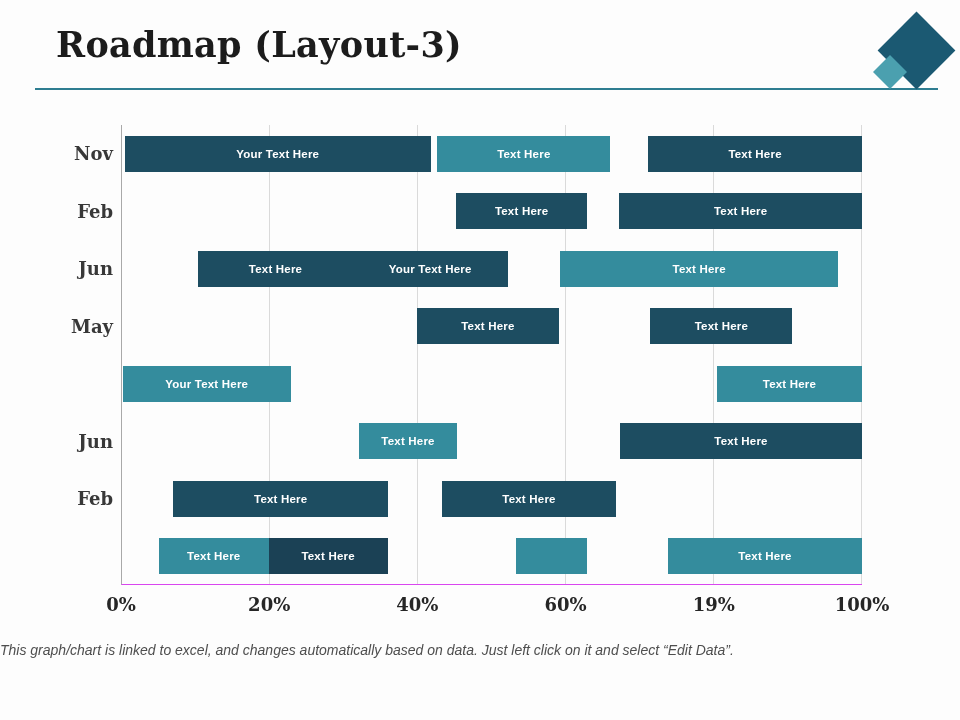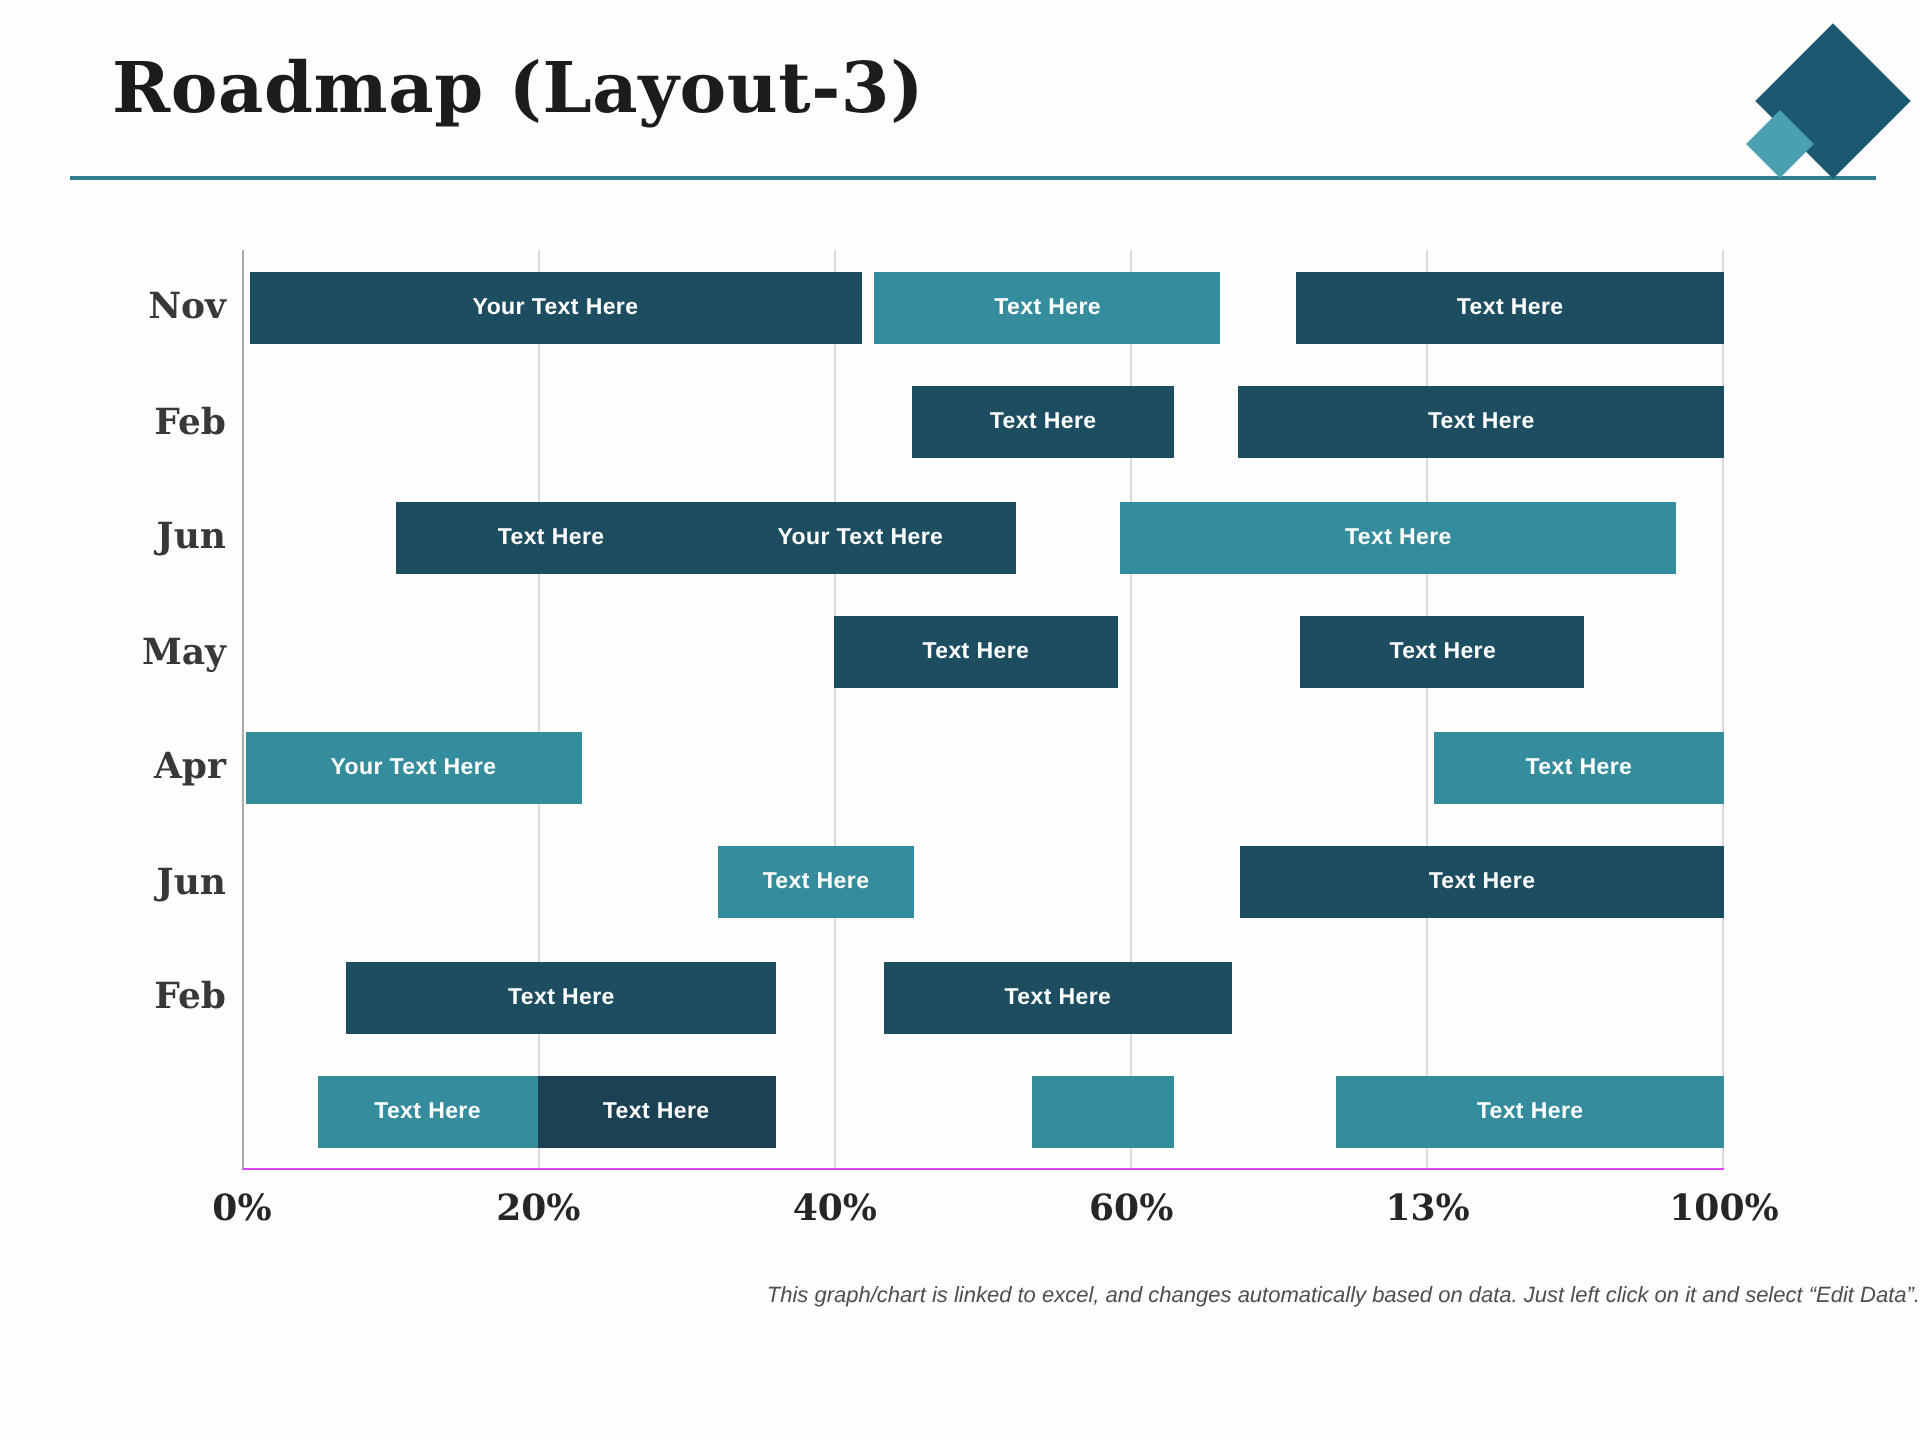--- a/index.html
+++ b/index.html
@@ -57,37 +57,36 @@
   .x-axis{
     position:absolute;left:121px;top:594px;width:741px;height:26px;
   }
   .xtick{
     position:absolute;transform:translateX(-50%);
     font-family:"DejaVu Serif","Liberation Serif",serif;
     font-weight:700;font-size:18px;color:#262626;
   }
   .footer-note{
     position:absolute;left:0;top:642px;width:100%;
-    text-align:right;font-style:italic;font-size:11px;color:#4e4e4e;
+    text-align:left;font-style:italic;font-size:14px;color:#4e4e4e;
   }
 </style>
 </head>
 <body>
 
 <div class="slide-title">Roadmap (Layout-3)</div>
 <div class="title-rule" style="background: rgb(46, 125, 145);"></div>
 <div class="diamond-big" style="background: rgb(27, 89, 114);"></div>
 <div class="diamond-small" style="background: rgb(75, 160, 175);"></div>
 
 <div class="month-labels">
     <div class="month" style="top: 0px;">Nov</div>
     <div class="month" style="top: 57.5px;">Feb</div>
     <div class="month" style="top: 115px;">Jun</div>
     <div class="month" style="top: 172.5px;">May</div>
-    <div class="month" style="top: 230px;">Apr</div>
     <div class="month" style="top: 287.5px;">Jun</div>
     <div class="month" style="top: 345px;">Feb</div>
   </div>
 <div class="chart-plot">
     <div class="gridline" style="left: calc(20% - 1px);"></div>
     <div class="gridline" style="left: calc(40% - 1px);"></div>
     <div class="gridline" style="left: calc(60% - 1px);"></div>
     <div class="gridline" style="left: calc(80% - 1px);"></div>
     <div class="gridline" style="left: calc(100% - 1px);"></div>
     <div class="chart-row" style="top: 0px;">
@@ -125,17 +124,17 @@
       <div class="bar" style="left: 19.8%; width: 16.1%; background: rgb(27, 65, 85);">Text Here</div>
       <div class="bar" style="left: 53.2%; width: 9.7%; background: rgb(52, 140, 157);"></div>
       <div class="bar" style="left: 73.8%; width: 26.2%; background: rgb(52, 140, 157);">Text Here</div>
     </div>
   </div>
 <div class="x-axis">
     <div class="xtick" style="left: 0%;">0%</div>
     <div class="xtick" style="left: 20%;">20%</div>
     <div class="xtick" style="left: 40%;">40%</div>
     <div class="xtick" style="left: 60%;">60%</div>
-    <div class="xtick" style="left: 80%;">13%</div>
+    <div class="xtick" style="left: 80%;">19%</div>
     <div class="xtick" style="left: 100%;">100%</div>
   </div>
 
 <div class="footer-note">This graph/chart is linked to excel, and changes automatically based on data. Just left click on it and select “Edit Data”.</div>
 
 </body></html>

